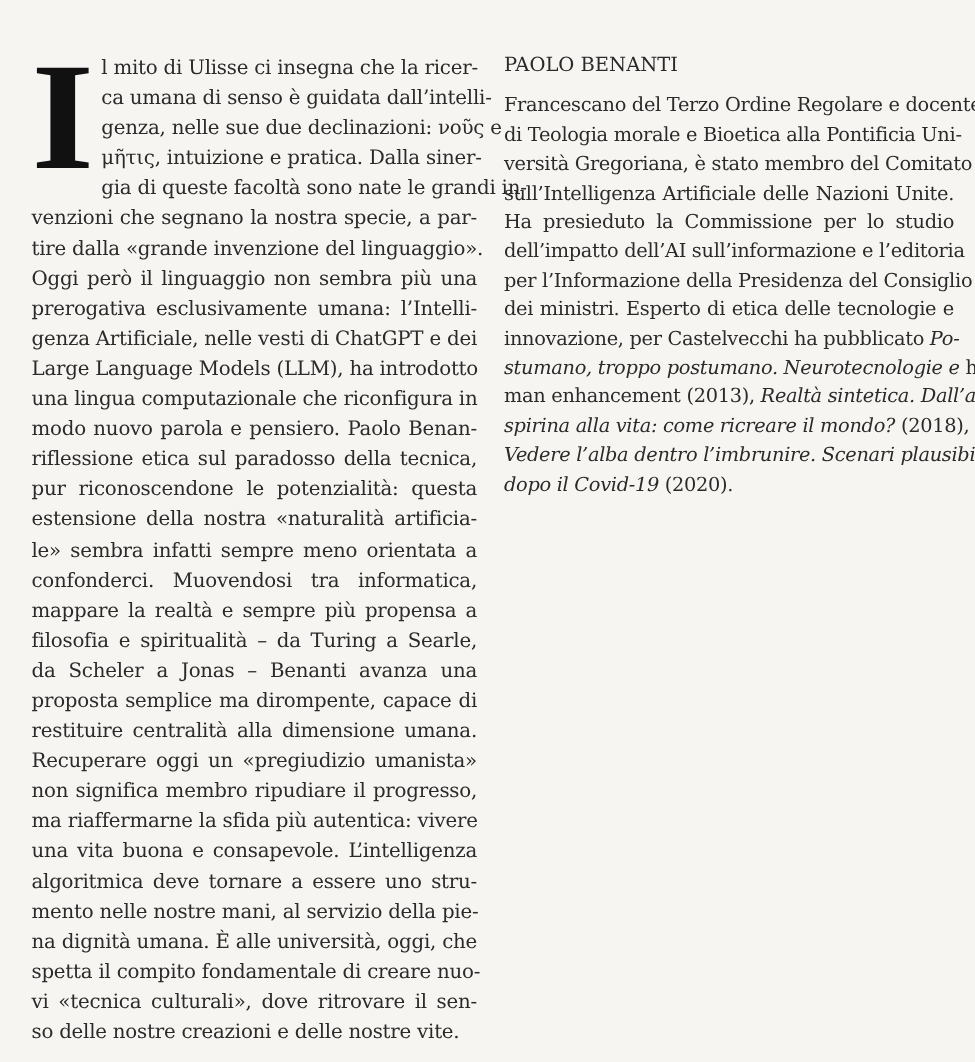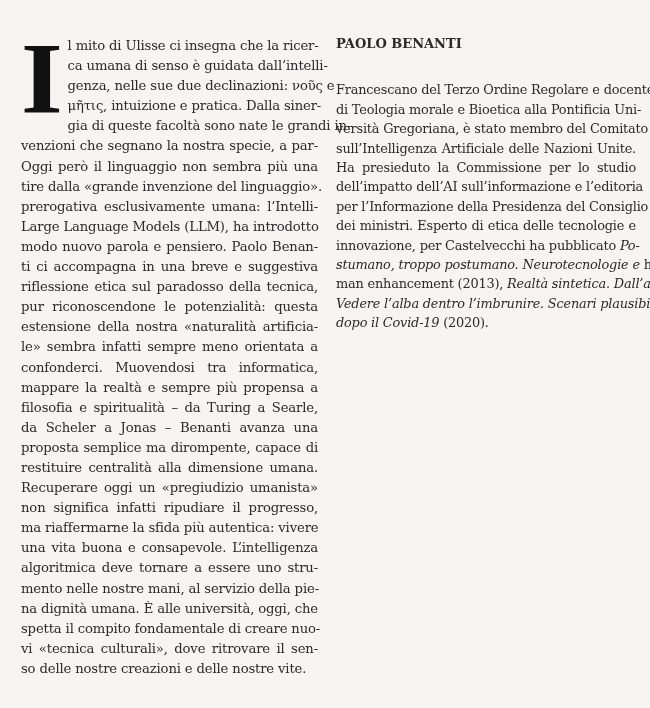--- a/index.html
+++ b/index.html
@@ -28,58 +28,58 @@
     transform:scaleX(1.05);
   }
   .right {
     position:absolute; left:336px; top:34px; width:300px;
     font-size:12.9px; line-height:19.4px;
     text-align:justify;
     letter-spacing:-0.2px;
   }
   .author {
     font-size:13px; letter-spacing:0;
-    margin:0 0 27px 0;
-    font-weight:bold;
+    margin:0 0 8px 0;
   }
   .bio em { }
   .line { display:block; text-align:justify; text-align-last:justify; white-space:nowrap; }
   .line.last { text-align-last:left; }
 </style>
 </head>
 <body>
 
 <div class="page">
   <div class="left">
     <span class="dropcap">I</span>
     <div id="blurb-lines">
         <span class="line">l mito di Ulisse ci insegna che la ricer-</span>
         <span class="line">ca umana di senso è guidata dall’intelli-</span>
         <span class="line">genza, nelle sue due declinazioni: νοῦς e</span>
         <span class="line">μῆτις, intuizione e pratica. Dalla siner-</span>
         <span class="line">gia di queste facoltà sono nate le grandi in-</span>
         <span class="line">venzioni che segnano la nostra specie, a par-</span>
+        <span class="line">tire dalla «grande invenzione del linguaggio».</span>
         <span class="line">Oggi però il linguaggio non sembra più una</span>
-        <span class="line">tire dalla «grande invenzione del linguaggio».</span>
         <span class="line">prerogativa esclusivamente umana: l’Intelli-</span>
+        <span class="line">genza Artificiale, nelle vesti di ChatGPT e dei</span>
         <span class="line">Large Language Models (LLM), ha introdotto</span>
+        <span class="line">una lingua computazionale che riconfigura in</span>
         <span class="line">modo nuovo parola e pensiero. Paolo Benan-</span>
-        <span class="line">ti ci accompagna in una breve e suggestiva</span>
         <span class="line">riflessione etica sul paradosso della tecnica,</span>
         <span class="line">pur riconoscendone le potenzialità: questa</span>
         <span class="line">estensione della nostra «naturalità artificia-</span>
         <span class="line">le» sembra infatti sempre meno orientata a</span>
         <span class="line">confonderci. Muovendosi tra informatica,</span>
         <span class="line">mappare la realtà e sempre più propensa a</span>
         <span class="line">filosofia e spiritualità – da Turing a Searle,</span>
         <span class="line">da Scheler a Jonas – Benanti avanza una</span>
         <span class="line">proposta semplice ma dirompente, capace di</span>
         <span class="line">restituire centralità alla dimensione umana.</span>
         <span class="line">Recuperare oggi un «pregiudizio umanista»</span>
-        <span class="line">non significa infatti ripudiare il progresso,</span>
+        <span class="line">non significa membro ripudiare il progresso,</span>
         <span class="line">ma riaffermarne la sfida più autentica: vivere</span>
         <span class="line">una vita buona e consapevole. L’intelligenza</span>
         <span class="line">algoritmica deve tornare a essere uno stru-</span>
         <span class="line">mento nelle nostre mani, al servizio della pie-</span>
         <span class="line">na dignità umana. È alle università, oggi, che</span>
         <span class="line">spetta il compito fondamentale di creare nuo-</span>
         <span class="line">vi «tecnica culturali», dove ritrovare il sen-</span>
         <span class="line last">so delle nostre creazioni e delle nostre vite.</span>
       </div>
   </div>
@@ -91,17 +91,18 @@
         <span class="line"><span>di Teologia morale e Bioetica alla Pontificia Uni-</span></span>
         <span class="line"><span>versità Gregoriana, è stato membro del Comitato</span></span>
         <span class="line"><span>sull’Intelligenza Artificiale delle Nazioni Unite.</span></span>
         <span class="line"><span>Ha presieduto la Commissione per lo studio</span></span>
         <span class="line"><span>dell’impatto dell’AI sull’informazione e l’editoria</span></span>
         <span class="line"><span>per l’Informazione della Presidenza del Consiglio</span></span>
         <span class="line"><span>dei ministri. Esperto di etica delle tecnologie e</span></span>
         <span class="line"><span>innovazione, per Castelvecchi ha pubblicato </span><em>Po-</em></span>
         <span class="line"><em>stumano, troppo postumano. Neurotecnologie e </em><span>hu-</span></span>
         <span class="line"><span>man enhancement (2013), </span><em>Realtà sintetica. Dall’a-</em></span>
+        <span class="line"><em>spirina alla vita: come ricreare il mondo?</em><span> (2018),</span></span>
         <span class="line"><em>Vedere l’alba dentro l’imbrunire. Scenari plausibili</em></span>
         <span class="line last"><em>dopo il Covid-19</em><span> (2020).</span></span>
       </div>
   </div>
 </div>
 
 </body></html>

